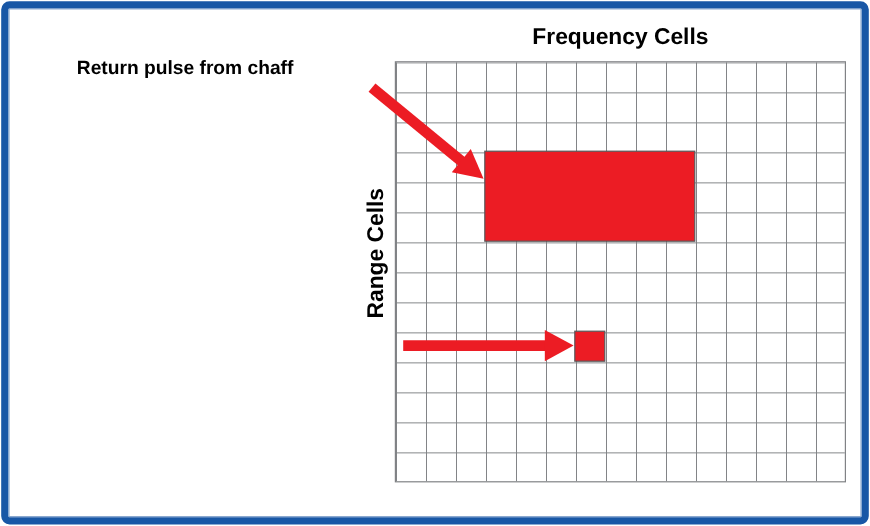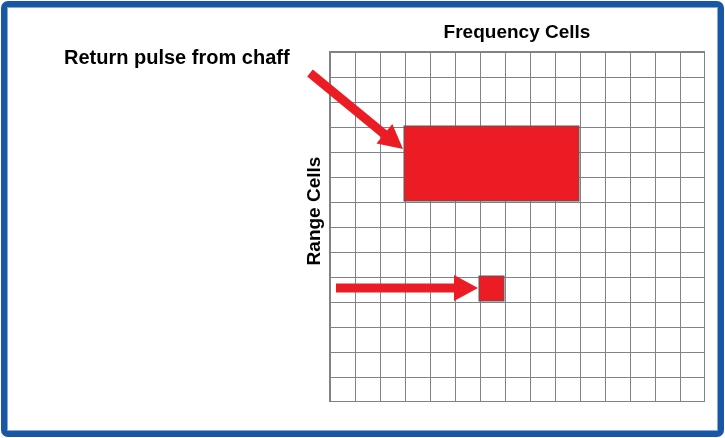--- a/index.html
+++ b/index.html
@@ -38,21 +38,21 @@
   }
   .pulse{stroke:#58595b;stroke-width:1;}
   .arrow-shaft{stroke-width:9;stroke-linecap:butt;}
   .label{
     position:absolute;
     color:#000000;
     font-weight:bold;
     white-space:nowrap;
     z-index:3;
   }
-  .label-big{font-size:20px;line-height:25px;}
+  .label-big{font-size:16px;line-height:25px;}
   .label-axis{font-size:19px;line-height:22px;}
   .freq-label{
     left:329px;top:21px;width:376px;
     text-align:center;
   }
   .range-label{
     left:245px;top:199px;width:140px;height:24px;
     text-align:center;
     transform:rotate(-90deg);
     transform-origin:center center;

